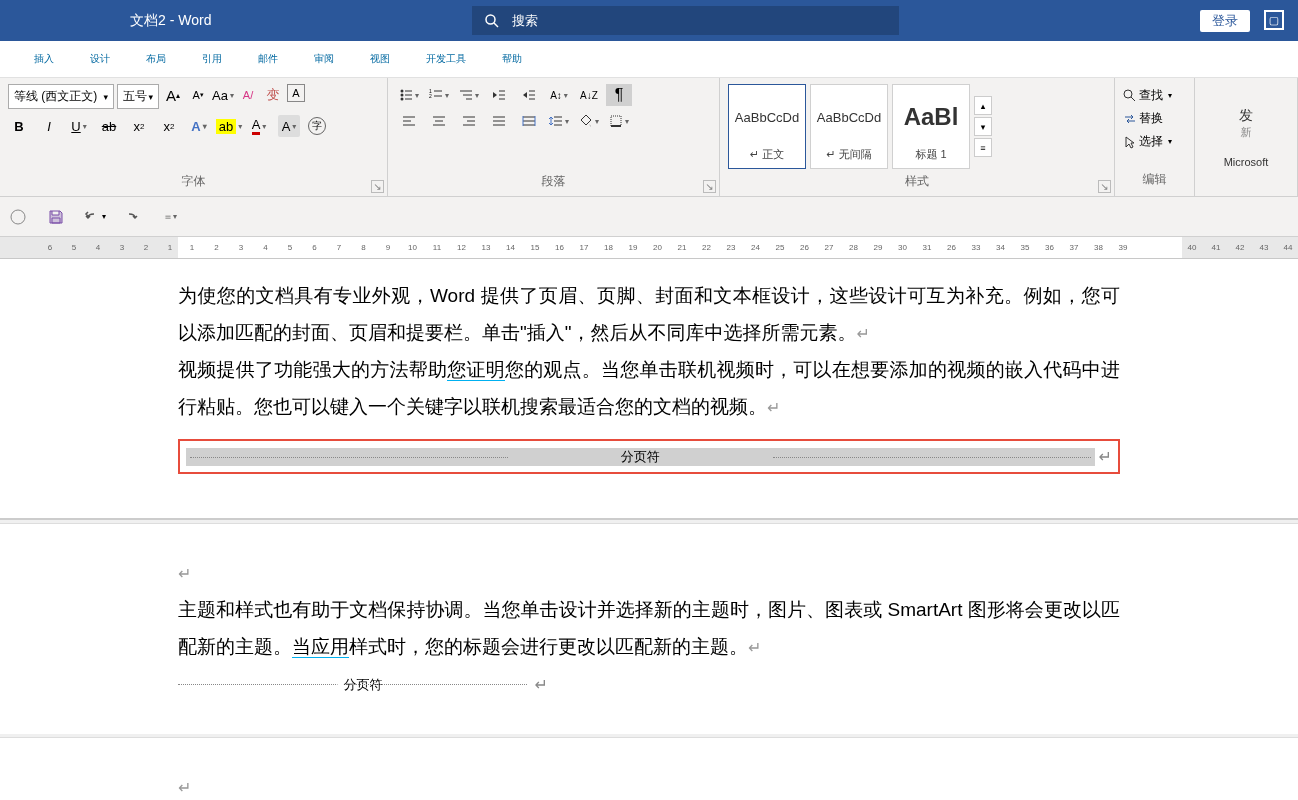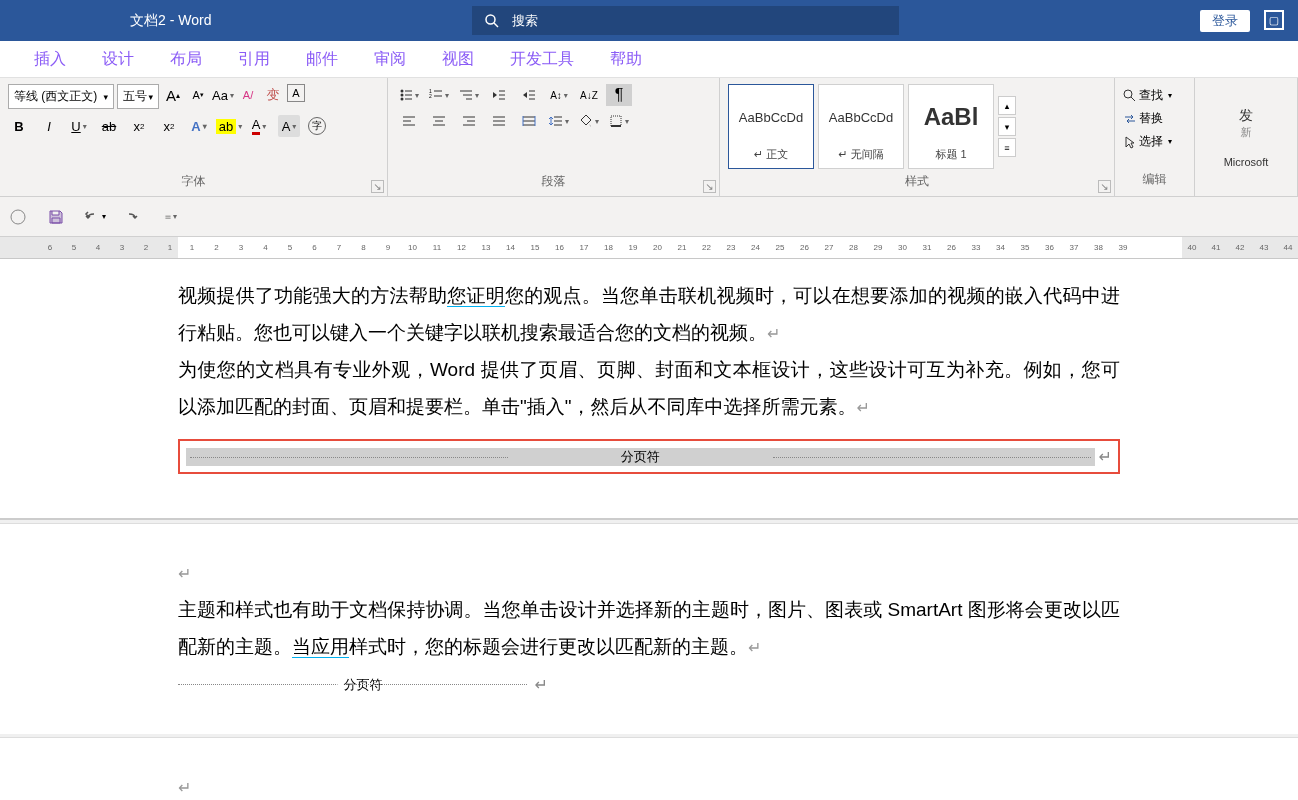--- a/index.html
+++ b/index.html
@@ -5,39 +5,39 @@
 *{margin:0;padding:0;box-sizing:border-box;font-family:"Microsoft YaHei","SimSun",sans-serif}
 body{background:#fff;overflow:hidden;width:1298px;height:800px}
 .titlebar{background:#2b579a;height:41px;display:flex;align-items:center;color:#fff;position:relative}
 .doc-title{margin-left:130px;font-size:14px}
 .search-box{position:absolute;left:472px;top:6px;width:427px;height:29px;background:#22467c;display:flex;align-items:center;padding:0 12px}
 .search-box svg{margin-right:12px}
 .search-box span{color:#fff;font-size:13px}
 .login-btn{position:absolute;right:48px;top:10px;background:#fff;color:#2b579a;padding:2px 12px;font-size:13px;border-radius:2px}
 .ribbon-close{position:absolute;right:14px;top:10px;border:2px solid #fff;width:20px;height:20px;display:flex;align-items:center;justify-content:center;font-size:11px}
 .tabs{background:#fff;height:37px;display:flex;align-items:center;padding-left:30px;gap:28px;border-bottom:1px solid #e1e1e1}
-.tab{font-size:16px;color:#8b5cf6;cursor:pointer;padding:20px 4px}
+.tab{font-size:10px;color:#0369a1;cursor:pointer;padding:20px 4px}
 .ribbon{background:#f3f2f1;height:119px;display:flex;border-bottom:1px solid #d0d0d0}
 .group{border-right:1px solid #d0d0d0;padding:4px 6px;display:flex;flex-direction:column;justify-content:space-between;position:relative}
 .group-label{text-align:center;font-size:12px;color:#666;padding:2px 0}
 .group-launcher{position:absolute;right:3px;bottom:3px;font-size:10px;color:#888;border:1px solid #bbb;width:13px;height:13px;display:flex;align-items:center;justify-content:center;cursor:pointer}
 .font-group{width:388px}
 .font-row1{display:flex;gap:3px;padding:2px}
 .font-row2{display:flex;align-items:center;gap:8px;padding:4px 2px}
 .font-sel{border:1px solid #ababab;background:#fff;padding:3px 5px;font-size:12px;display:flex;align-items:center}
 .font-name{width:106px}
 .font-size{width:42px}
 .fbtn{display:flex;align-items:center;justify-content:center;width:22px;height:22px;cursor:pointer;font-size:13px}
 .para-group{width:332px}
 .para-row{display:flex;align-items:center;gap:4px;padding:2px}
 .pbtn{width:26px;height:22px;display:flex;align-items:center;justify-content:center;cursor:pointer;position:relative}
 .dd::after{content:"▾";font-size:8px;margin-left:2px;color:#666}
 .styles-group{width:395px;display:flex;flex-direction:column}
 .styles-row{display:flex;flex:1}
-.style-box{border:1px solid #d0d0d0;width:86px;margin:2px;background:#fff;display:flex;flex-direction:column;align-items:center;justify-content:center;cursor:pointer;padding:4px}
+.style-box{border:1px solid #d0d0d0;width:78px;margin:2px;background:#fff;display:flex;flex-direction:column;align-items:center;justify-content:center;cursor:pointer;padding:4px}
 .style-preview{font-size:13px;color:#333;flex:1;display:flex;align-items:center}
 .style-name{font-size:11px;color:#444;padding:2px}
 .style-scroll{width:18px;display:flex;flex-direction:column;justify-content:center;gap:2px;margin:2px}
 .sbtn{border:1px solid #ccc;height:19px;display:flex;align-items:center;justify-content:center;font-size:9px;cursor:pointer;background:#fff}
 .edit-group{width:80px;padding:6px}
 .edit-item{display:flex;align-items:center;gap:2px;font-size:12px;padding:3px 2px;cursor:pointer}
 .ms-group{flex:1;text-align:center;font-size:12px;color:#333;display:flex;flex-direction:column;align-items:center;justify-content:center}
 .qat{background:#f3f2f1;height:40px;display:flex;align-items:center;padding-left:6px;gap:14px;border-bottom:1px solid #d0d0d0}
 .qbtn{width:24px;height:24px;display:flex;align-items:center;justify-content:center;cursor:pointer}
 .ruler{background:#fff;height:22px;border-bottom:1px solid #c8c8c8;position:relative;overflow:hidden;font-size:8px;color:#666}
@@ -392,22 +392,22 @@
       <span class="rn">40</span>
       <span class="rn">41</span>
       <span class="rn">42</span>
       <span class="rn">43</span>
       <span class="rn">44</span>
     </div>
 </div>
 
 <div class="doc-area">
   <div class="page">
+    <p class="para"><span>为使您的文档具有专业外观，Word 提供了页眉、页脚、封面和文本框设计，这些设计可互为补充。例如，您可以添加匹配的封面、页眉和提要栏。单击"插入"，然后从不同库中选择所需元素。</span><span class="pmark">↵</span></p>
     <p class="para"><span>视频提供了功能强大的方法帮助</span><span class="u">您证明</span><span>您的观点。当您单击联机视频时，可以在想要添加的视频的嵌入代码中进行粘贴。您也可以键入一个关键字以联机搜索最适合您的文档的视频。</span><span class="pmark">↵</span></p>
-    <p class="para"><span>为使您的文档具有专业外观，Word 提供了页眉、页脚、封面和文本框设计，这些设计可互为补充。例如，您可以添加匹配的封面、页眉和提要栏。单击"插入"，然后从不同库中选择所需元素。</span><span class="pmark">↵</span></p>
     <div class="page-break">
       <div class="pb-inner">
           <span class="pb-label">分页符</span>
         </div>
       <span class="pb-end">↵</span>
     </div>
   </div>
   <div class="page2">
     <p class="para"><span class="pmark">↵</span></p>
     <p class="para"><span>主题和样式也有助于文档保持协调。当您单击设计并选择新的主题时，图片、图表或 SmartArt 图形将会更改以匹配新的主题。</span><span class="u">当应用</span><span>样式时，您的标题会进行更改以匹配新的主题。</span><span class="pmark">↵</span></p>

